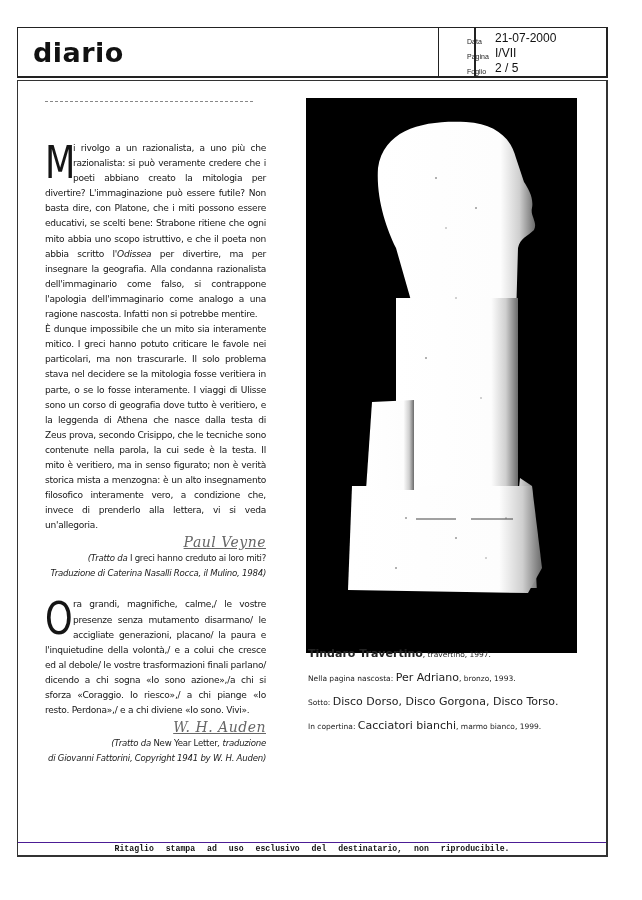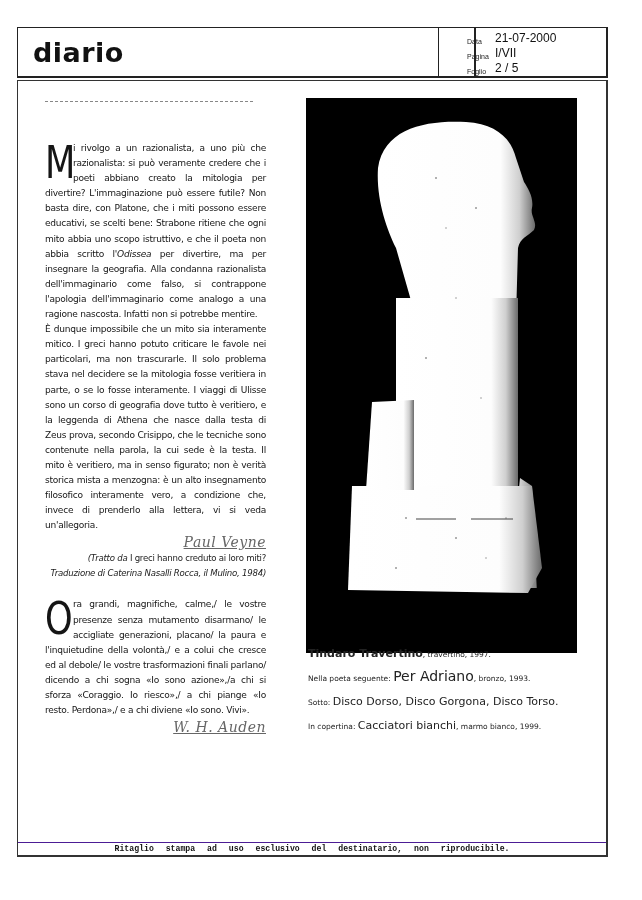--- a/index.html
+++ b/index.html
@@ -114,20 +114,24 @@
     <span>(Tratto da </span><span class="upright">I greci hanno creduto ai loro miti?</span><br>
     <span>Traduzione di Caterina Nasalli Rocca, il Mulino, 1984)</span>
   </div>
 
   <div class="gap"></div>
 
   <div class="para">
     <span class="dropcap">O</span><span>ra grandi, magnifiche, calme,/ le vostre presenze senza mutamento disarmano/ le accigliate generazioni, placano/ la paura e l'inquietudine della volontà,/ e a colui che cresce ed al debole/ le vostre trasformazioni finali parlano/ dicendo a chi sogna «Io sono azione»,/a chi si sforza «Coraggio. Io riesco»,/ a chi piange «Io resto. Perdona»,/ e a chi diviene «Io sono. Vivi».</span>
   </div>
   <div class="sig">W. H. Auden</div>
+  <div class="src">
+    <span>(Tratto da </span><span class="upright">New Year Letter</span><span>, traduzione</span><br>
+    <span>di Giovanni Fattorini, Copyright 1941 by W. H. Auden)</span>
+  </div>
 </div>
 
 <div class="photo">
   <svg width="271" height="555" viewBox="0 0 271 555">
     <defs>
       <linearGradient id="shade" x1="0" x2="1" y1="0" y2="0">
         <stop offset="0" stop-color="#ffffff"></stop>
         <stop offset="0.78" stop-color="#fdfdfd"></stop>
         <stop offset="0.9" stop-color="#cfcfcf"></stop>
         <stop offset="1" stop-color="#6a6a6a"></stop>
@@ -160,21 +164,21 @@
     <line x1="110" y1="421" x2="150" y2="421" stroke="#444" stroke-width="1"></line>
     <line x1="165" y1="421" x2="207" y2="421" stroke="#444" stroke-width="1"></line>
   </svg>
 </div>
 
 <div class="captions">
   <div class="cap-line">
     <span class="cap-small"></span><span class="cap-title-bold">Tindaro Travertino</span><span class="cap-small">, travertino, 1997.</span>
   </div>
   <div class="cap-line">
-    <span class="cap-small">Nella poeta seguente: </span><span style="font-size:14px;">Per Adriano</span><span class="cap-small">, bronzo, 1993.</span>
+    <span class="cap-small">Nella pagina nascosta: </span><span style="font-size:11px;">Per Adriano</span><span class="cap-small">, bronzo, 1993.</span>
   </div>
   <div class="cap-line">
     <span class="cap-small">Sotto: </span><span style="font-size:11px;">Disco Dorso, Disco Gorgona, Disco Torso</span><span style="font-size:11px;">.</span>
   </div>
   <div class="cap-line">
     <span class="cap-small">In copertina: </span><span style="font-size:11px;">Cacciatori bianchi</span><span class="cap-small">, marmo bianco, 1999.</span>
   </div>
 </div>
 
 </body></html>

